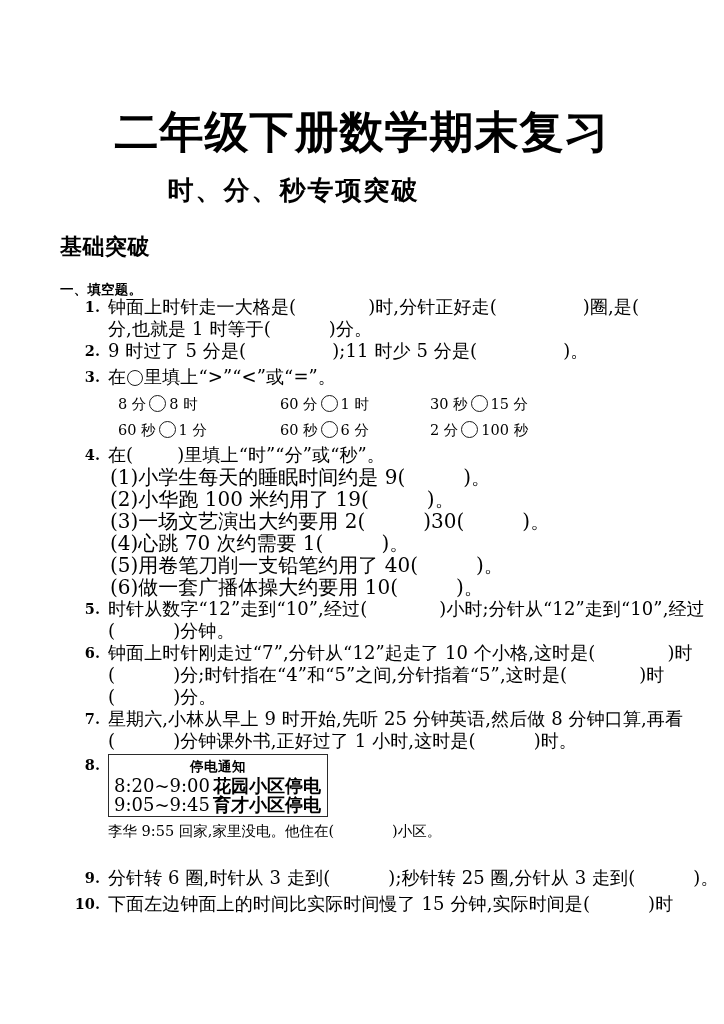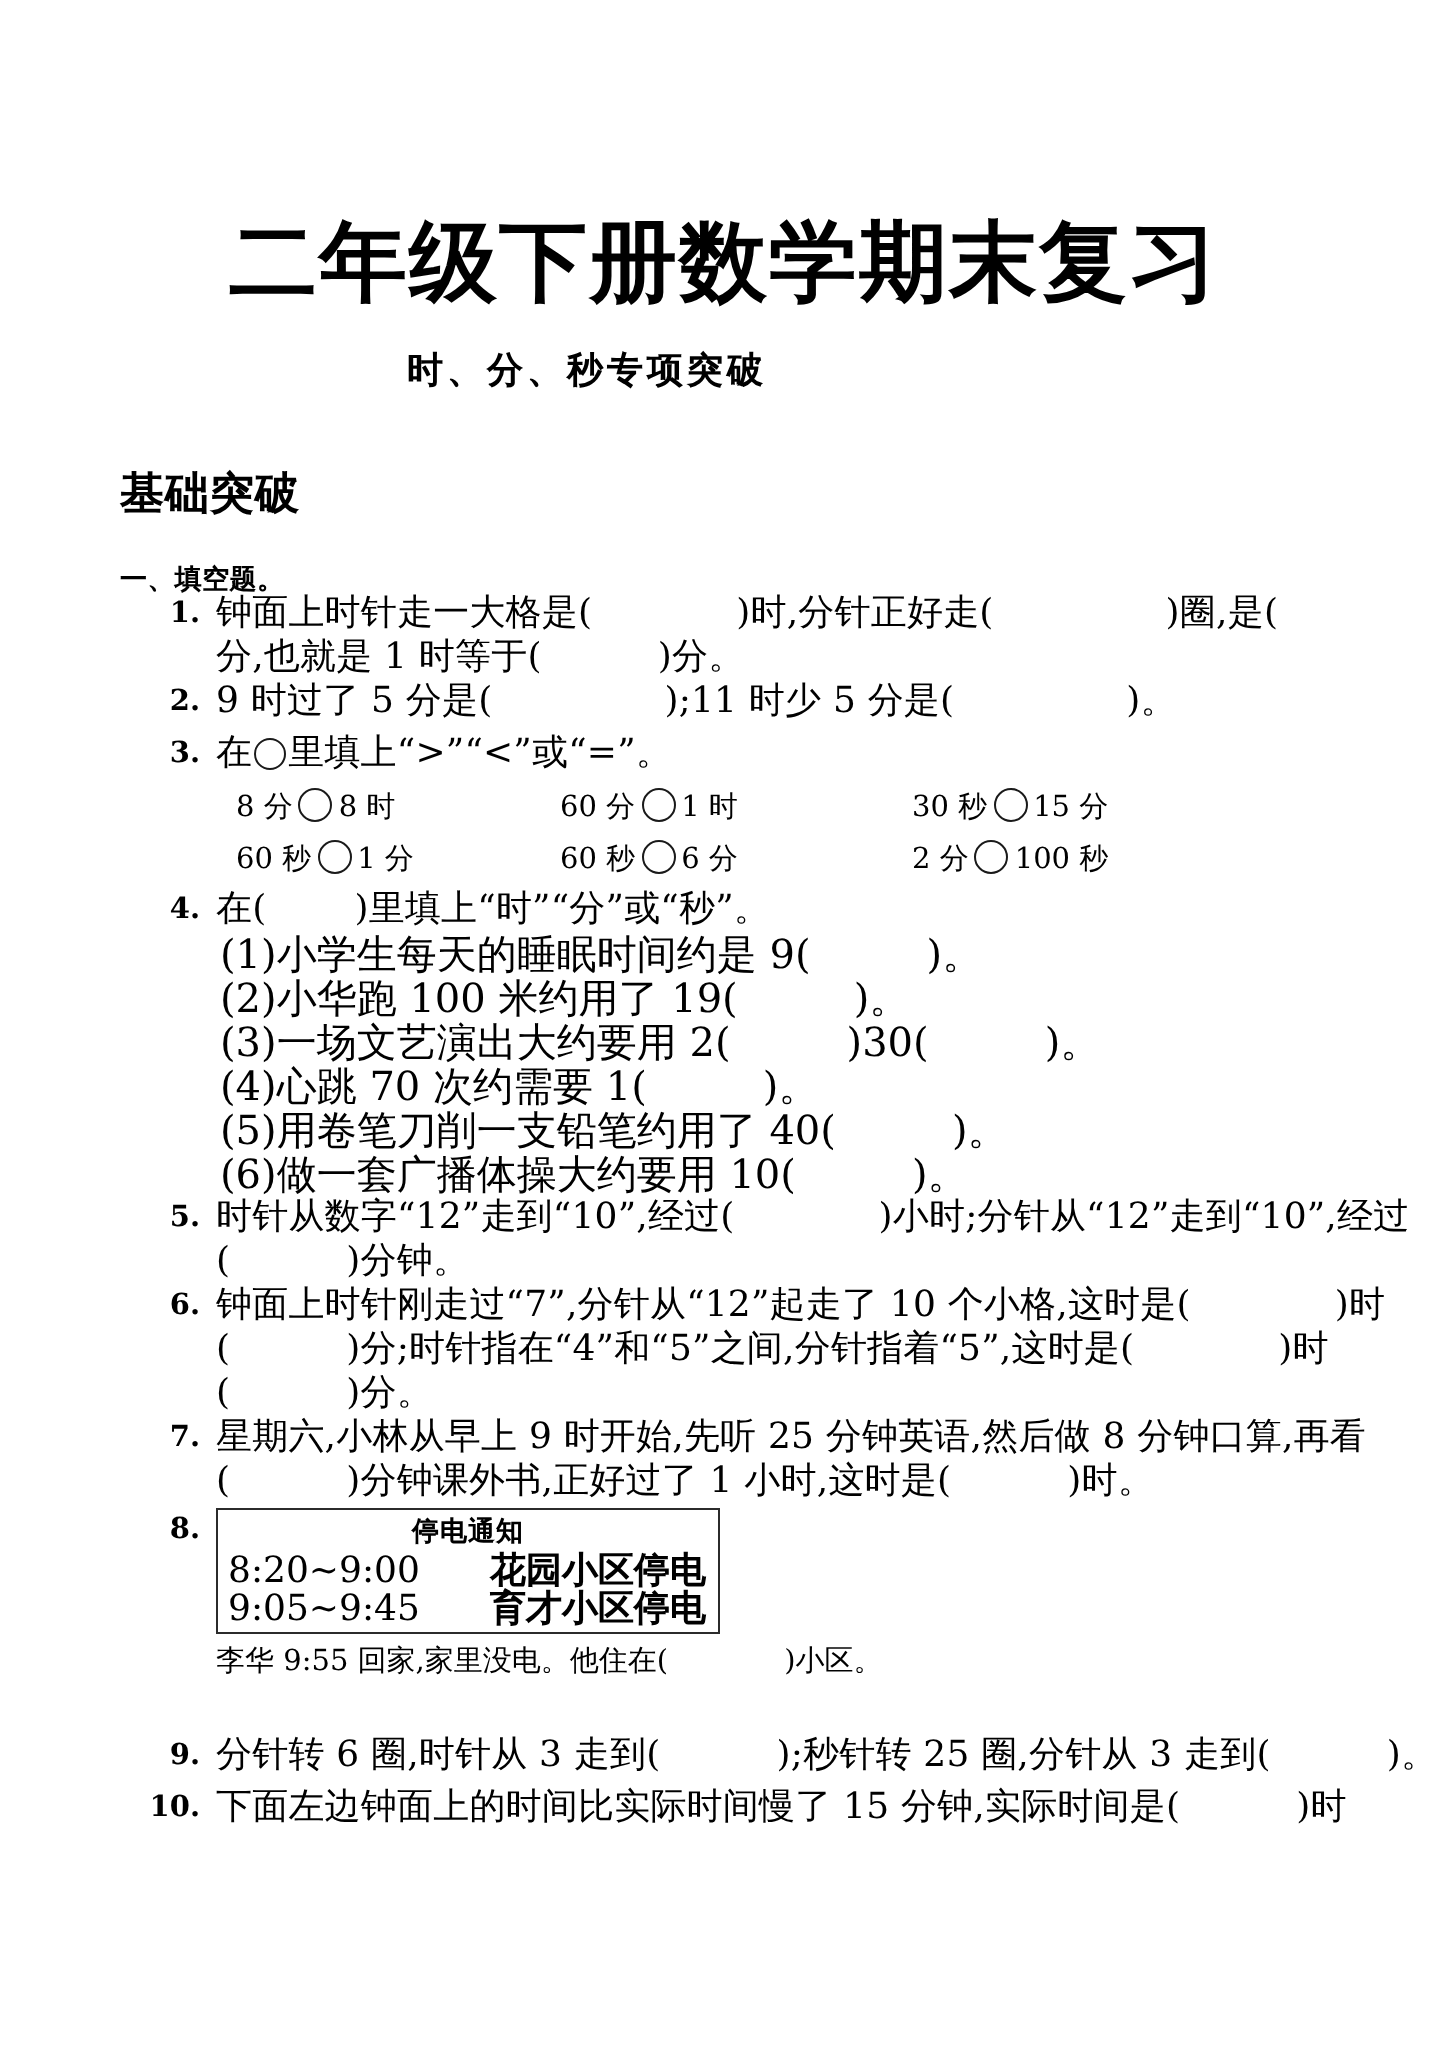--- a/index.html
+++ b/index.html
@@ -34,21 +34,21 @@
     letter-spacing: 1px;
     line-height: 1.08;
     white-space: nowrap;
   }
   .title-sub {
     position: absolute;
     left: 0; top: 176px;
     width: 587px;
     text-align: center;
     font-weight: 700;
-    font-size: 18px;
+    font-size: 26px;
     letter-spacing: 2px;
     line-height: 1.1;
     white-space: nowrap;
   }
   .section-heading {
     position: absolute;
     left: 60px; top: 232px;
     font-weight: 700;
     font-size: 22px;
     letter-spacing: 0.5px;
@@ -151,29 +151,29 @@
     white-space: nowrap;
   }
   .cmp-cell {
     position: absolute;
     font-size: 14.5px;
     line-height: 26px;
     white-space: nowrap;
   }
   .cmp-c0 { left: 10px; }
   .cmp-c1 { left: 172px; }
-  .cmp-c2 { left: 348px; }
+  .cmp-c2 { left: 322px; }
 
   
   .notice-wrap {
     margin-top: 2px;
   }
   .notice {
     border: 1px solid #2b2b2b;
-    width: 252px;
+    width: 220px;
     box-sizing: border-box;
     padding: 2px 0 2px 0;
     background: #fff;
   }
   .notice-title {
     text-align: center;
     font-weight: 700;
     font-size: 13.5px;
     line-height: 19px;
     letter-spacing: 0.5px;

